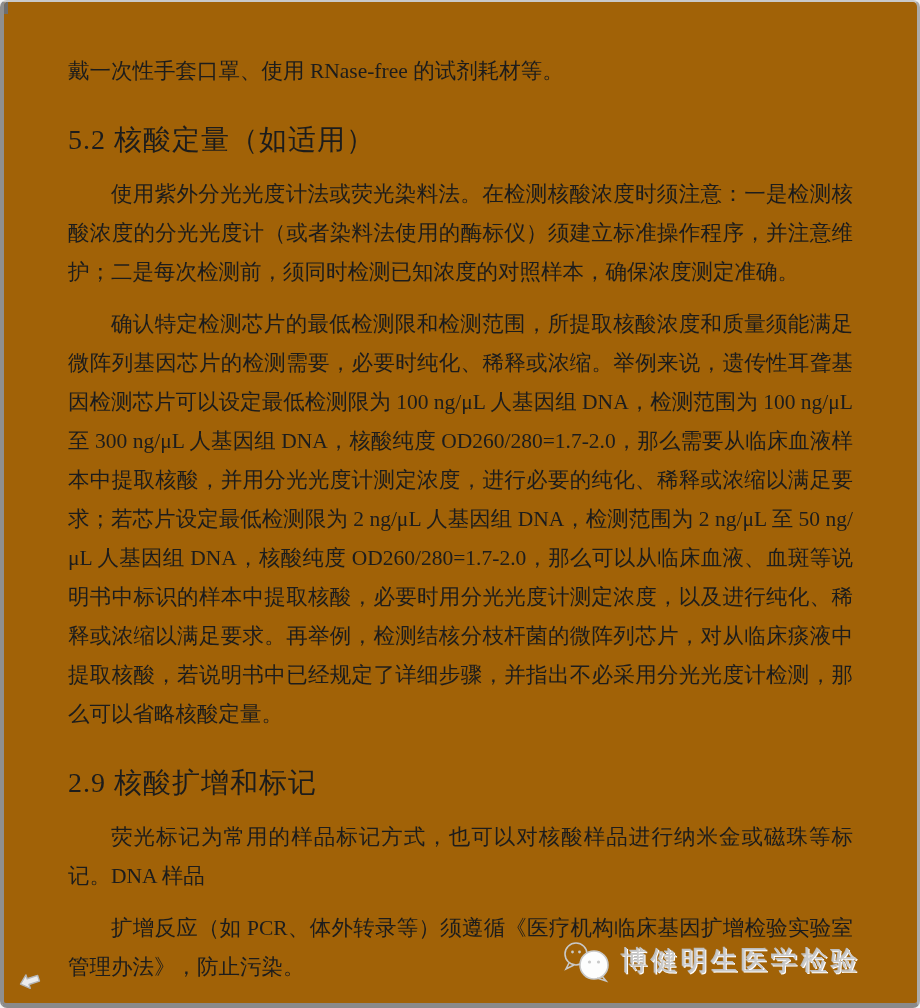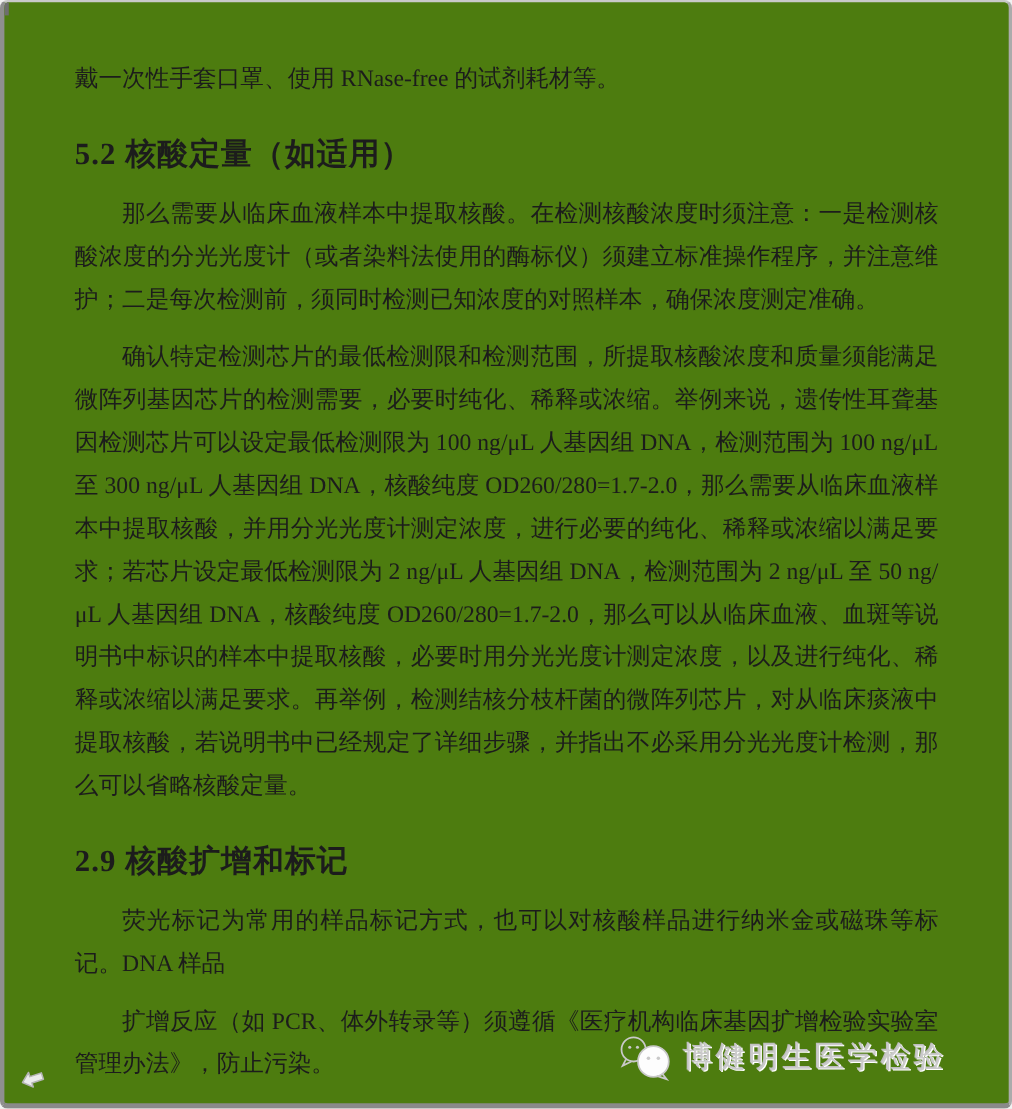--- a/index.html
+++ b/index.html
@@ -1,21 +1,21 @@
 <!DOCTYPE html>
 <html><head>
 <meta charset="utf-8">
 <style>
   * { box-sizing: border-box; }
   html, body { margin: 0; padding: 0; background: #f2f2f2; }
   .page {
     position: relative;
     width: 920px;
     height: 1008px;
-    background: #4d7c0f;
+    background: #a16207;
     border-top: 2px solid #c9c9c9;
     border-right: 3px solid #ababab;
     border-left: 4px solid #8f8f8f;
     border-bottom: 5px solid #8a8a8a;
     border-radius: 7px;
     overflow: hidden;
     font-family: "Liberation Serif", "DejaVu Serif", serif;
     color: #1c1c1c;
   }
   .corner-notch {
@@ -27,21 +27,21 @@
     padding: 50px 64px 0 64px;
   }
   .intro-line {
     font-size: 21.5px;
     line-height: 39px;
     margin: 0;
     text-align: justify;
   }
   h2.sec-heading {
     font-size: 28px;
-    font-weight: bold;
+    font-weight: normal;
     margin: 30px 0 16px 0;
     letter-spacing: 1px;
   }
   p.body-para {
     font-size: 21.5px;
     line-height: 39px;
     margin: 0 0 13px 0;
     text-indent: 2em;
     text-align: justify;
   }
@@ -72,21 +72,21 @@
 </head>
 <body>
 
 <div class="page">
   <div class="corner-notch"></div>
 
   <div class="content">
     <p class="intro-line">戴一次性手套口罩、使用 RNase-free 的试剂耗材等。</p>
 
     <h2 class="sec-heading">5.2 核酸定量（如适用）</h2>
-    <p class="body-para">那么需要从临床血液样本中提取核酸。在检测核酸浓度时须注意：一是检测核酸浓度的分光光度计（或者染料法使用的酶标仪）须建立标准操作程序，并注意维护；二是每次检测前，须同时检测已知浓度的对照样本，确保浓度测定准确。</p>
+    <p class="body-para">使用紫外分光光度计法或荧光染料法。在检测核酸浓度时须注意：一是检测核酸浓度的分光光度计（或者染料法使用的酶标仪）须建立标准操作程序，并注意维护；二是每次检测前，须同时检测已知浓度的对照样本，确保浓度测定准确。</p>
     <p class="body-para">确认特定检测芯片的最低检测限和检测范围，所提取核酸浓度和质量须能满足微阵列基因芯片的检测需要，必要时纯化、稀释或浓缩。举例来说，遗传性耳聋基因检测芯片可以设定最低检测限为 100 ng/μL 人基因组 DNA，检测范围为 100 ng/μL 至 300 ng/μL 人基因组 DNA，核酸纯度 OD260/280=1.7-2.0，那么需要从临床血液样本中提取核酸，并用分光光度计测定浓度，进行必要的纯化、稀释或浓缩以满足要求；若芯片设定最低检测限为 2 ng/μL 人基因组 DNA，检测范围为 2 ng/μL 至 50 ng/μL 人基因组 DNA，核酸纯度 OD260/280=1.7-2.0，那么可以从临床血液、血斑等说明书中标识的样本中提取核酸，必要时用分光光度计测定浓度，以及进行纯化、稀释或浓缩以满足要求。再举例，检测结核分枝杆菌的微阵列芯片，对从临床痰液中提取核酸，若说明书中已经规定了详细步骤，并指出不必采用分光光度计检测，那么可以省略核酸定量。</p>
 
     <h2 class="sec-heading">2.9 核酸扩增和标记</h2>
     <p class="body-para">荧光标记为常用的样品标记方式，也可以对核酸样品进行纳米金或磁珠等标记。DNA 样品</p>
     <p class="body-para">扩增反应（如 PCR、体外转录等）须遵循《医疗机构临床基因扩增检验实验室管理办法》，防止污染。</p>
   </div>
 
   <div class="return-arrow">
     <svg width="26" height="24" viewBox="0 0 26 24">
       <g transform="rotate(-18 13 12)">

